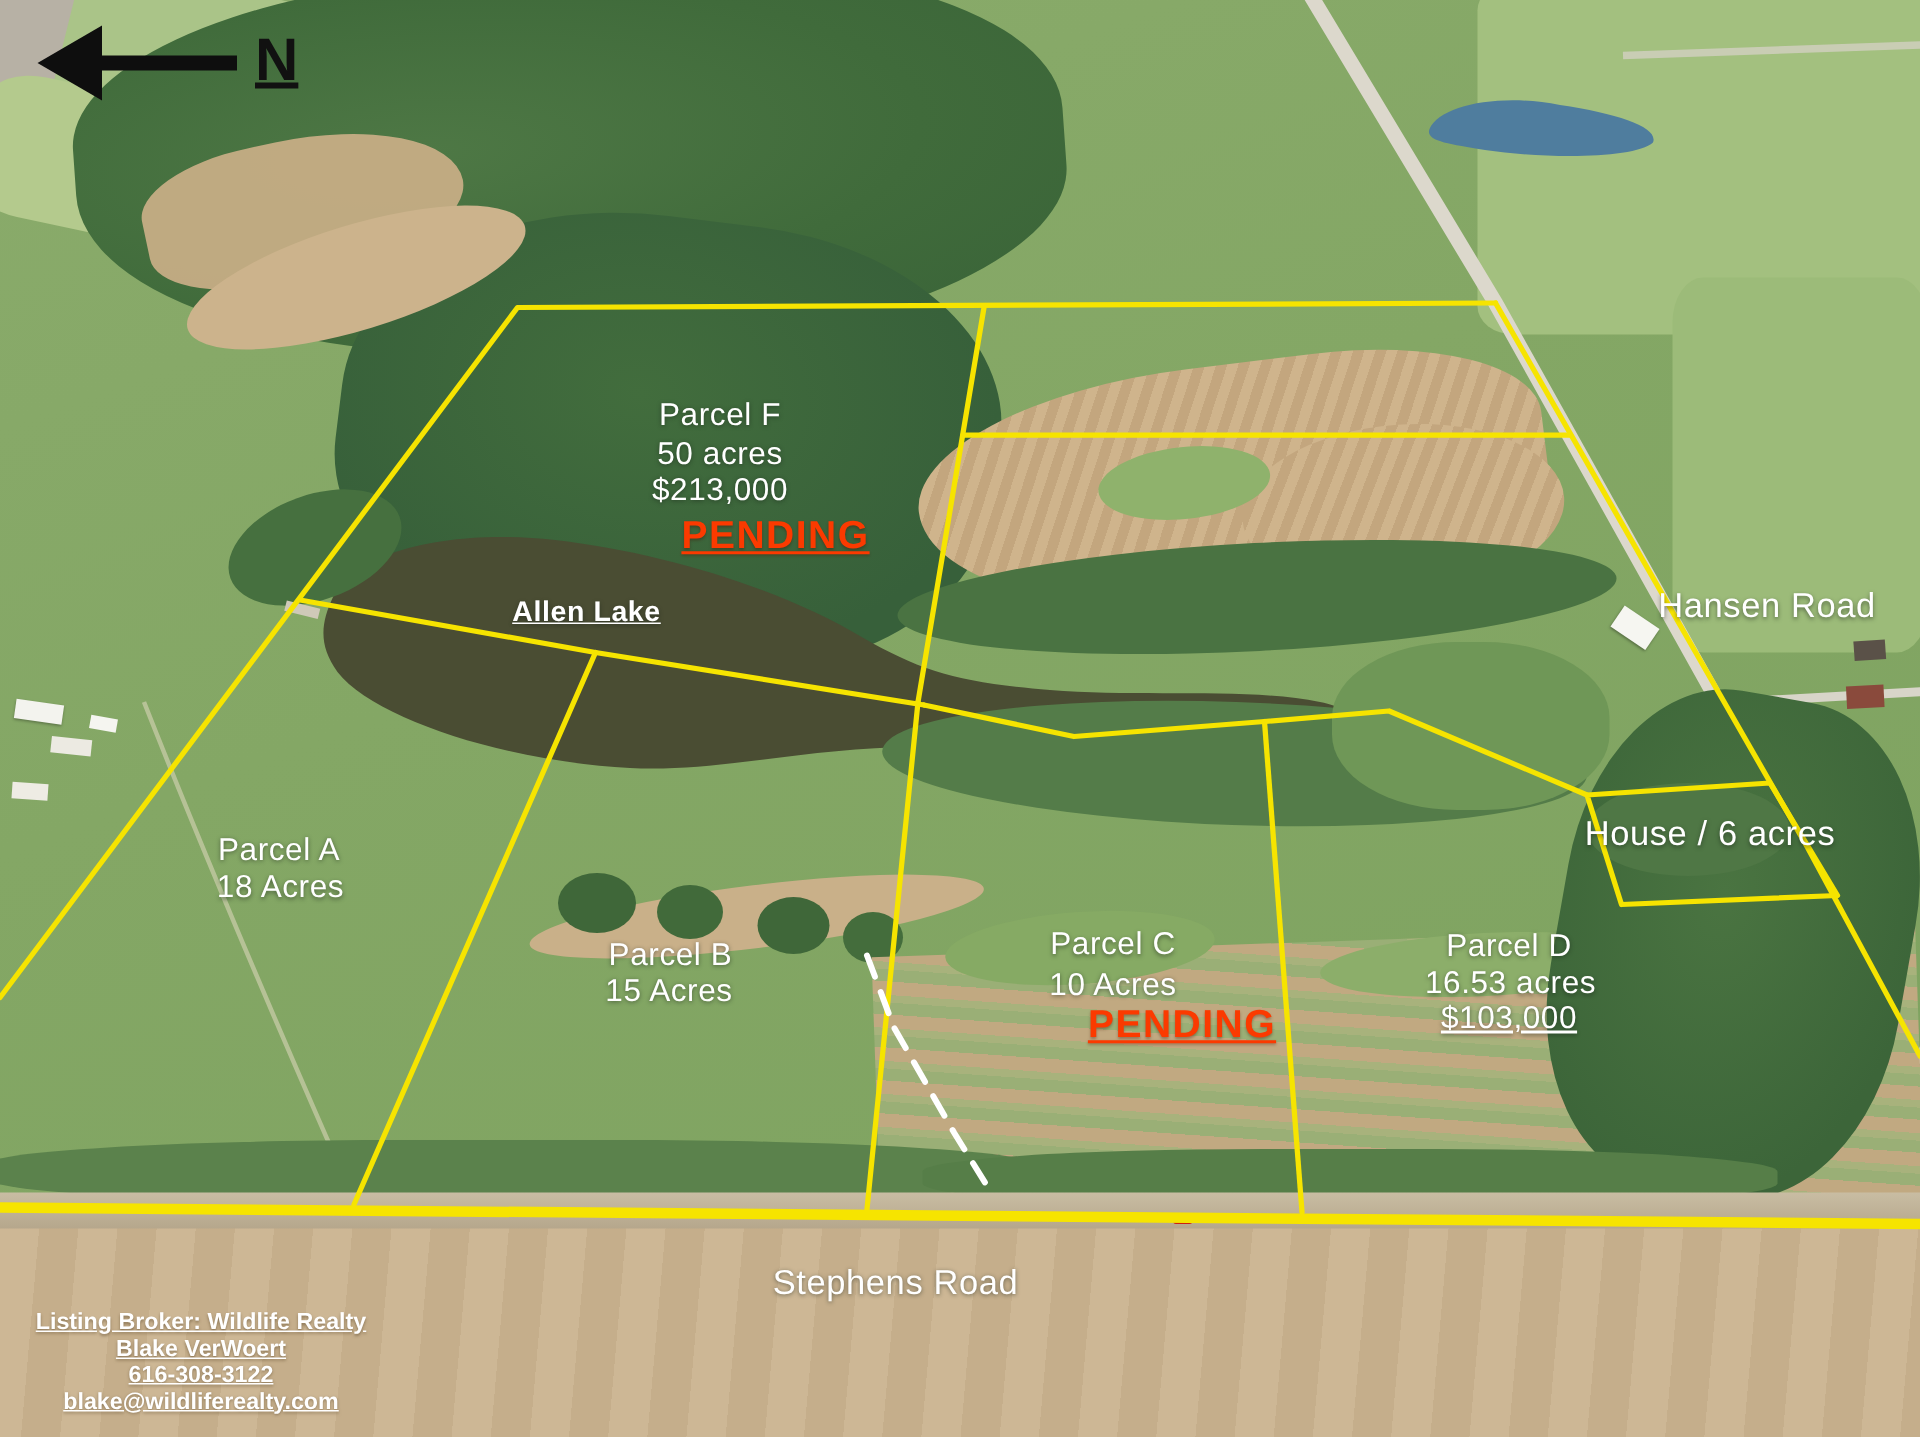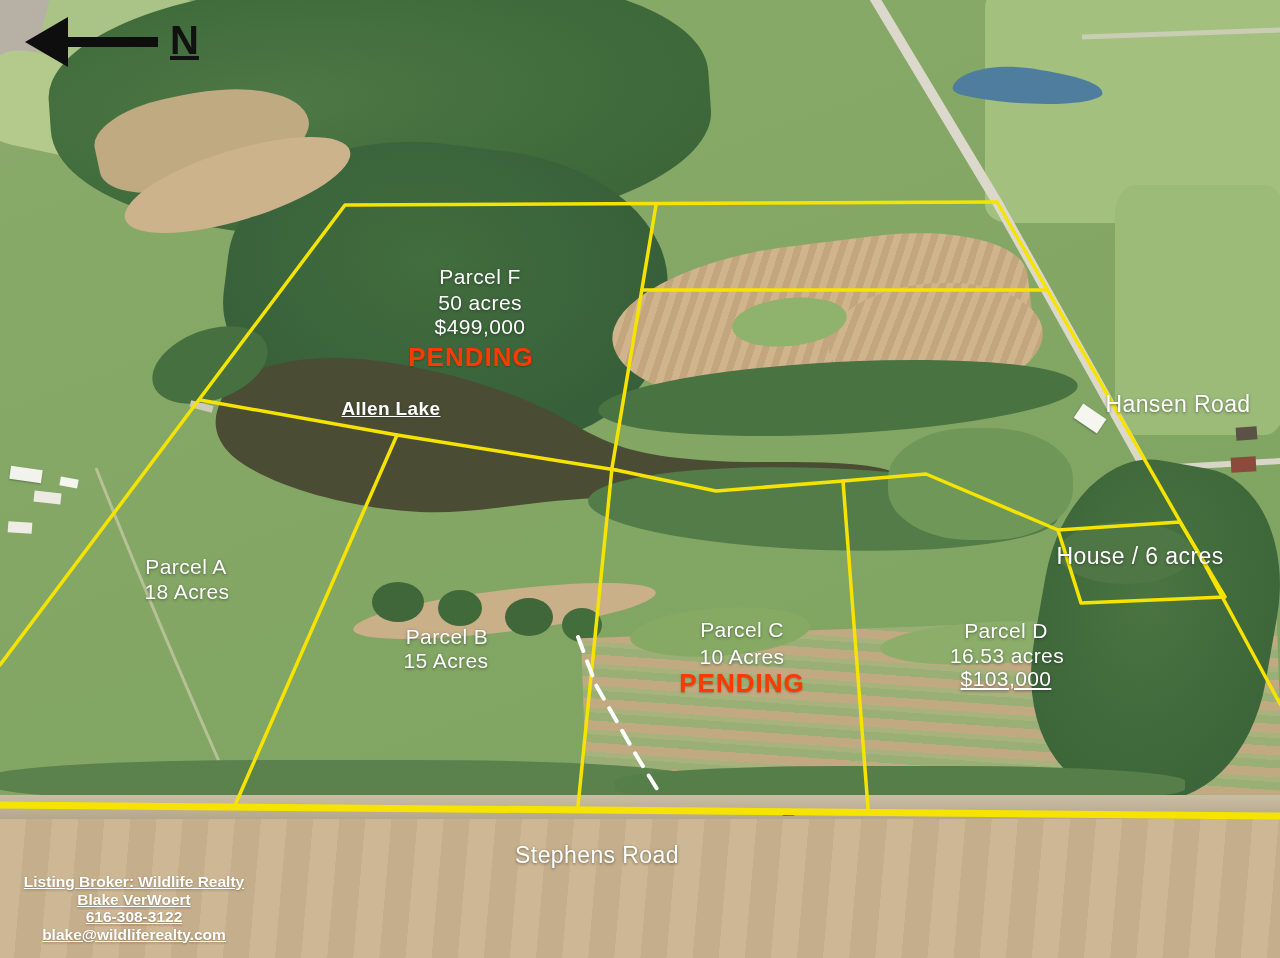--- a/index.html
+++ b/index.html
@@ -8,22 +8,22 @@
          font-family:"Liberation Sans",sans-serif;}
   .patch{position:absolute;}
   .overlay{position:absolute;left:0;top:0;z-index:6;}
   .bgsvg{position:absolute;left:0;top:0;z-index:2;}
   .mid{z-index:3;}
   .lbl{position:absolute;z-index:8;transform:translate(-50%,-50%);color:#fff;
        font-size:21px;letter-spacing:.4px;white-space:nowrap;
        text-shadow:0 1px 3px rgba(25,35,25,.55);}
   .road-lbl{font-size:23px;}
   .lake-lbl{font-size:19px;font-weight:bold;text-decoration:underline;}
-  .pending{color:#FB3A00;font-weight:bold;font-size:26px;
-           letter-spacing:1px;text-shadow:0 1px 2px rgba(70,15,0,.35);}
+  .pending{color:#FB3A00;font-weight:bold;font-size:26px;text-decoration:underline;
+           letter-spacing:1px;text-shadow:0 1px 2px rgba(70,15,0,.35);margin-left:46px;}
   .broker{position:absolute;z-index:8;left:22px;top:873px;width:224px;text-align:center;
           color:#fff;font-weight:bold;font-size:15.5px;line-height:17.5px;
           text-shadow:0 1px 2px rgba(90,70,40,.55);}
   .broker div{text-decoration:underline;}
   .north-label{position:absolute;z-index:8;left:170px;top:18px;color:#111;
                font-size:40px;font-weight:bold;text-decoration:underline;text-shadow:none;}
 </style>
 </head>
 <body>
 
@@ -102,21 +102,21 @@
     <g fill="#0e0e0e">
       <polygon points="25,42 68,17 68,67"></polygon>
       <rect x="62" y="37" width="96" height="10"></rect>
     </g>
   </svg>
 
   <div class="north-label">N</div>
 
   <div class="lbl" style="left:480px;top:277px;text-align:center;">Parcel F</div>
   <div class="lbl" style="left:480px;top:303px;">50 acres</div>
-  <div class="lbl" style="left:480px;top:327px;">$499,000</div>
+  <div class="lbl" style="left:480px;top:327px;">$213,000</div>
   <div class="lbl pending" style="left:471px;top:357px;">PENDING</div>
 
   <div class="lbl lake-lbl" style="left:391px;top:409px;">Allen Lake</div>
   <div class="lbl road-lbl" style="left:1178px;top:404px;">Hansen Road</div>
   <div class="lbl road-lbl" style="left:1140px;top:556px;">House / 6 acres</div>
 
   <div class="lbl" style="left:186px;top:567px;text-align:right;">Parcel A</div>
   <div class="lbl" style="left:187px;top:592px;">18 Acres</div>
 
   <div class="lbl" style="left:447px;top:637px;">Parcel B</div>

